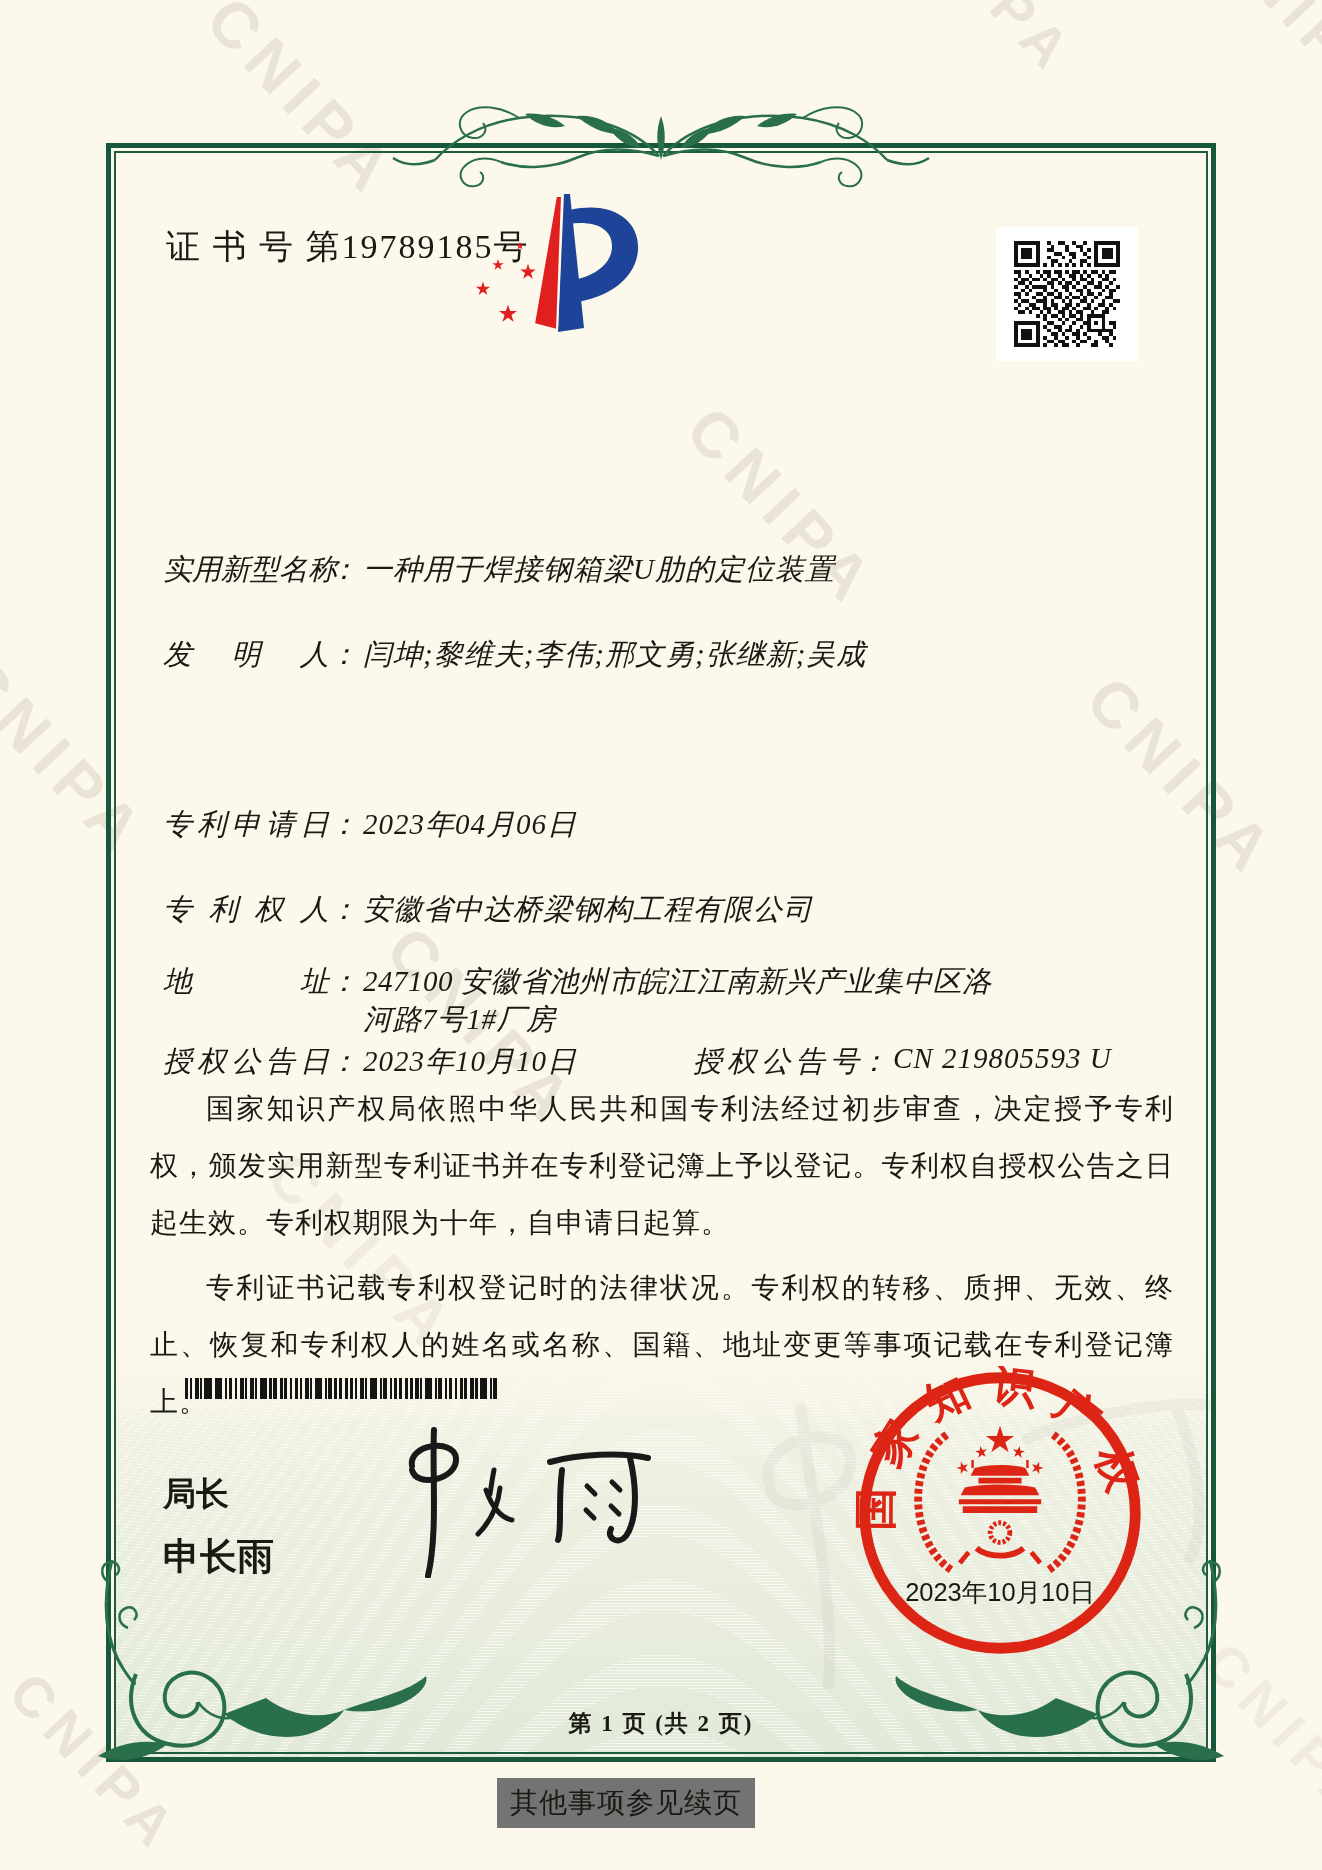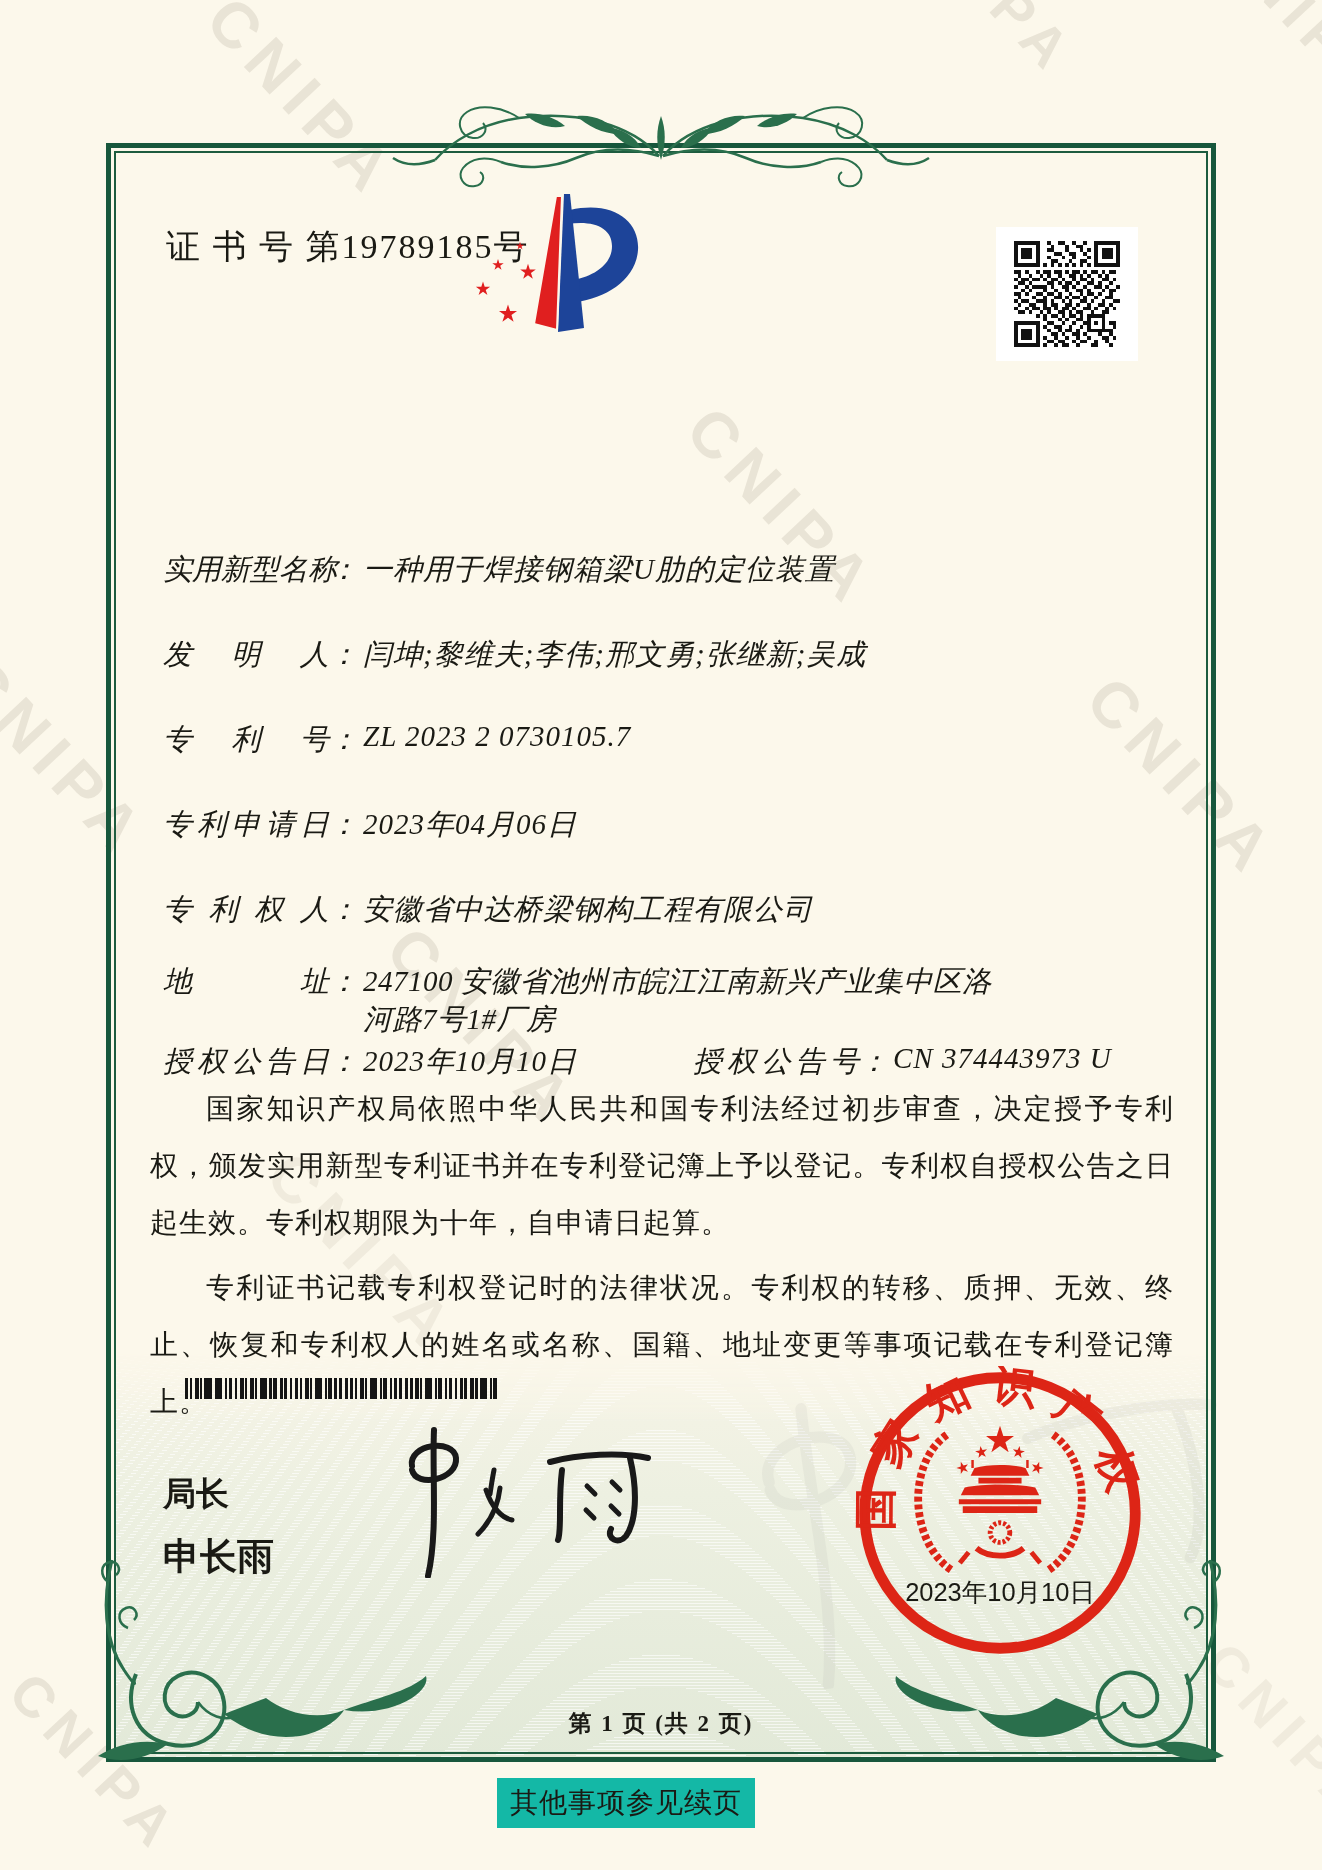--- a/index.html
+++ b/index.html
@@ -92,21 +92,21 @@
   }
   
   .seal{position:absolute; left:853px; top:1366px; z-index:6;}
   
   .footer-page{
     position:absolute; left:0; right:0; top:1708px; z-index:5;
     text-align:center; font-size:23px; letter-spacing:2px;font-weight:bold;
   }
   .note-box{
     position:absolute; left:497px; top:1778px; width:258px; height:50px; z-index:5;
-    background:#14b8a6; text-align:center; line-height:50px; font-size:28px;
+    background:#737373; text-align:center; line-height:50px; font-size:28px;
     letter-spacing:1px;
   }
 </style>
 </head>
 <body>
 
 <div class="page">
 
   <span class="wm" style="left:180px; top:60px;">CNIPA</span>
   <span class="wm small" style="left:880px; top:-48px;">CNIPA</span>
@@ -200,37 +200,34 @@
     </svg>
   </div>
 
 
   <div class="row" style="top:550px;">
     <span class="lbl">实用新型名称</span><span class="colon">：</span><span class="val">一种用于焊接钢箱梁U肋的定位装置</span>
   </div>
   <div class="row" style="top:635px;">
     <span class="lbl">发明人</span><span class="colon">：</span><span class="val">闫坤;黎维夫;李伟;邢文勇;张继新;吴成</span>
   </div>
-  <div class="row" style="top:720px;">
-    <span class="lbl">专利号</span><span class="colon">：</span><span class="val">ZL 2023 2 0730105.7</span>
-  </div>
   <div class="row" style="top:805px;">
     <span class="lbl">专利申请日</span><span class="colon">：</span><span class="val">2023年04月06日</span>
   </div>
   <div class="row" style="top:890px;">
     <span class="lbl">专利权人</span><span class="colon">：</span><span class="val">安徽省中达桥梁钢构工程有限公司</span>
   </div>
   <div class="row" style="top:962px;">
     <span class="lbl">地址</span><span class="colon">：</span><span class="val wrap">247100 安徽省池州市皖江江南新兴产业集中区洛河路7号1#厂房</span>
   </div>
   <div class="row" style="top:1042px;">
     <span class="lbl">授权公告日</span><span class="colon">：</span><span class="val">2023年10月10日</span>
   </div>
   <div class="row right" style="top:1042px;">
-    <span class="lbl">授权公告号</span><span class="colon">：</span><span class="val">CN 374443973 U</span>
+    <span class="lbl">授权公告号</span><span class="colon">：</span><span class="val">CN 219805593 U</span>
   </div>
 
   <div class="paras">
     <p>国家知识产权局依照中华人民共和国专利法经过初步审查，决定授予专利权，颁发实用新型专利证书并在专利登记簿上予以登记。专利权自授权公告之日起生效。专利权期限为十年，自申请日起算。</p>
     <p>专利证书记载专利权登记时的法律状况。专利权的转移、质押、无效、终止、恢复和专利权人的姓名或名称、国籍、地址变更等事项记载在专利登记簿上。</p>
   </div>
 
   <div class="barcode"></div>
 
   <svg class="sig-ghost" width="300" height="160" viewBox="0 0 300 160">

